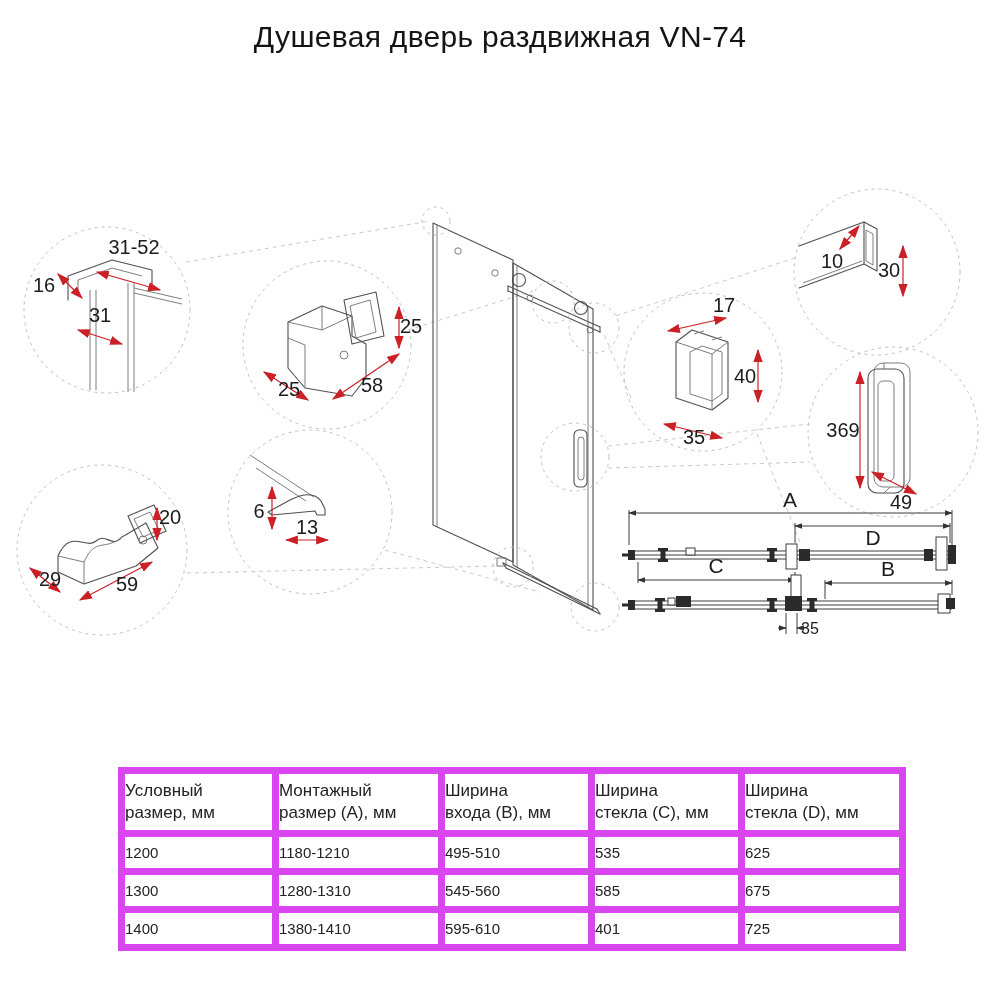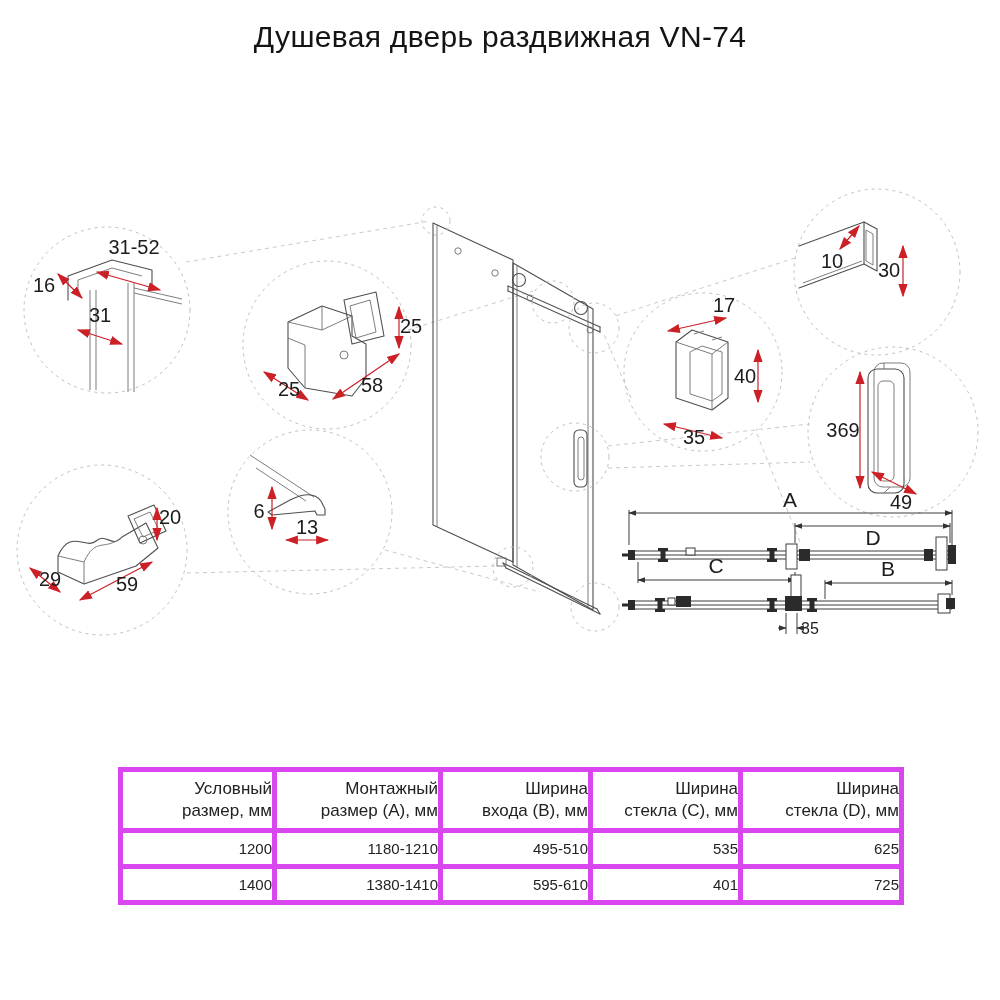--- a/index.html
+++ b/index.html
@@ -19,21 +19,21 @@
   .pt{font-size:21px;fill:#1c1c1c;}
   .st{font-size:16px;fill:#1c1c1c;}
   .pl{stroke:#3d3d3d;stroke-width:1;fill:none;}
   .pg{fill:#2b2b2b;stroke:none;}
   .po{stroke:#3d3d3d;stroke-width:1;fill:#ffffff;}
   text{font-family:"Liberation Sans",sans-serif;}
 
   
   #size-table{position:absolute;left:118px;top:767px;width:781px;border-collapse:collapse;
               table-layout:fixed;background:#fff;}
-  #size-table th,#size-table td{border:5px solid #d946ef;text-align:right;vertical-align:middle;
+  #size-table th,#size-table td{border:7px solid #d946ef;text-align:left;vertical-align:middle;
               color:#222;padding:0;}
   #size-table th{font-size:17px;font-weight:normal;height:56px;white-space:pre-line;line-height:22px;}
   #size-table td{font-size:15px;height:31px;}
   .c0{width:154px}.c1{width:166px}.c2{width:150px}.c3{width:150px}.c4{width:161px}
 </style>
 </head>
 <body>
 
 <div id="page">
 
@@ -306,20 +306,27 @@
     </thead>
     <tbody>
       <tr>
         <td>1200</td>
         <td>1180-1210</td>
         <td>495-510</td>
         <td>535</td>
         <td>625</td>
       </tr>
       <tr>
+        <td>1300</td>
+        <td>1280-1310</td>
+        <td>545-560</td>
+        <td>585</td>
+        <td>675</td>
+      </tr>
+      <tr>
         <td>1400</td>
         <td>1380-1410</td>
         <td>595-610</td>
         <td>401</td>
         <td>725</td>
       </tr>
     </tbody>
   </table>
 
 </div>

